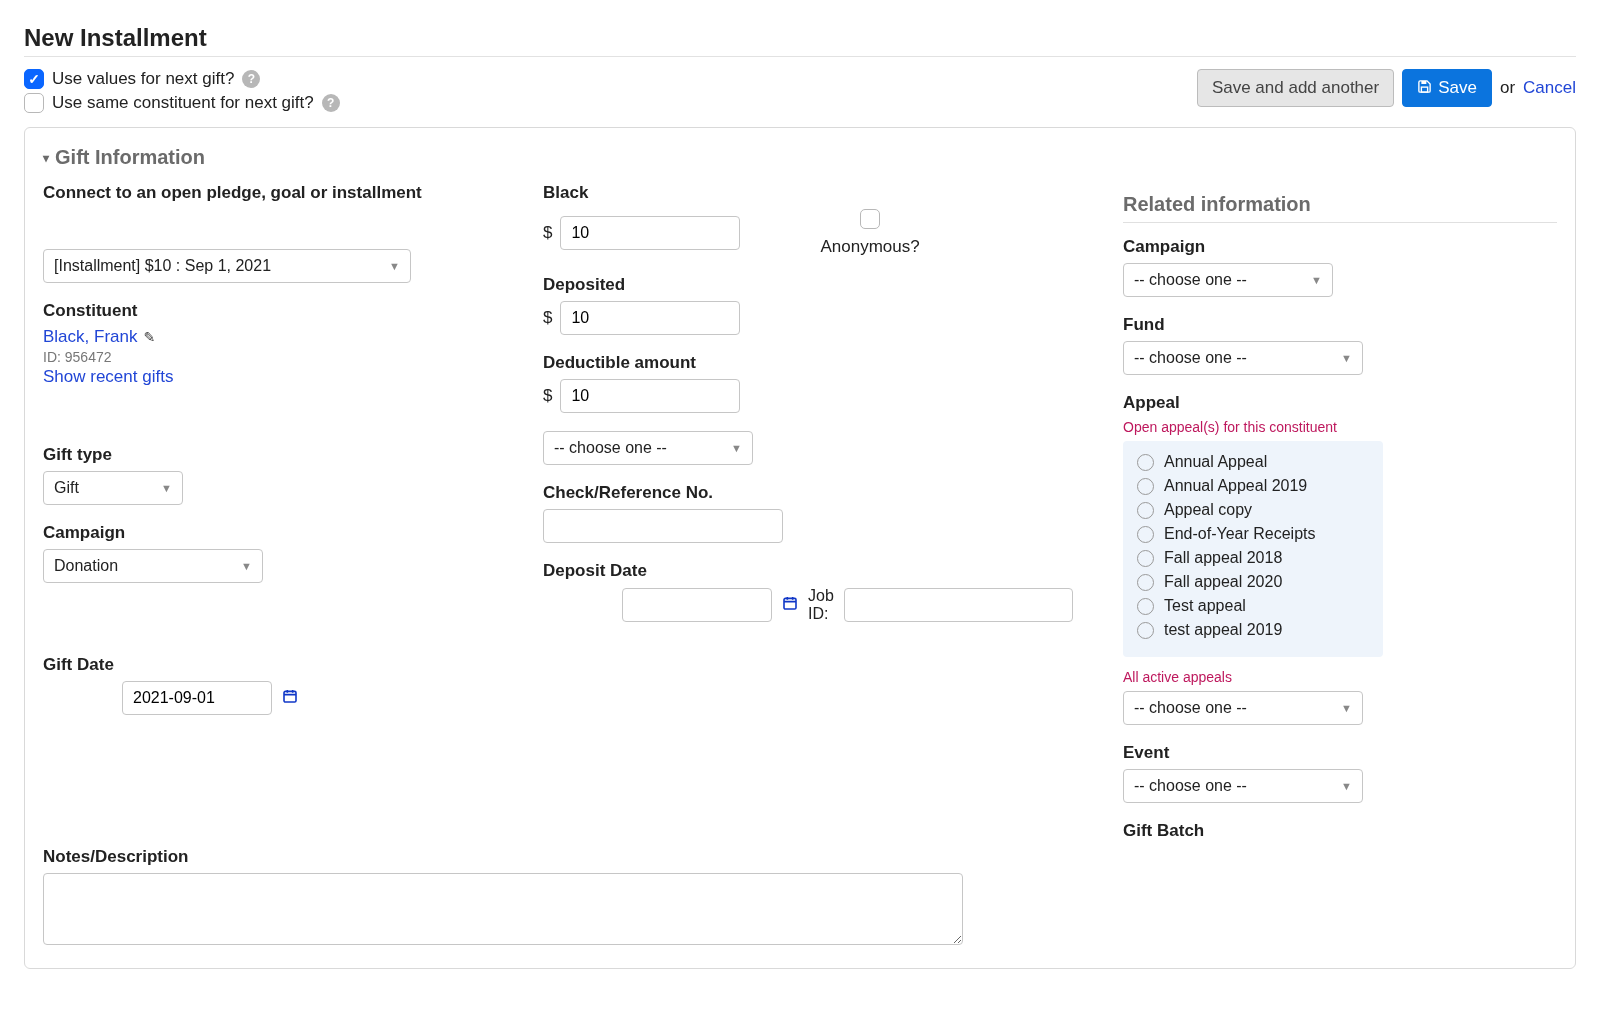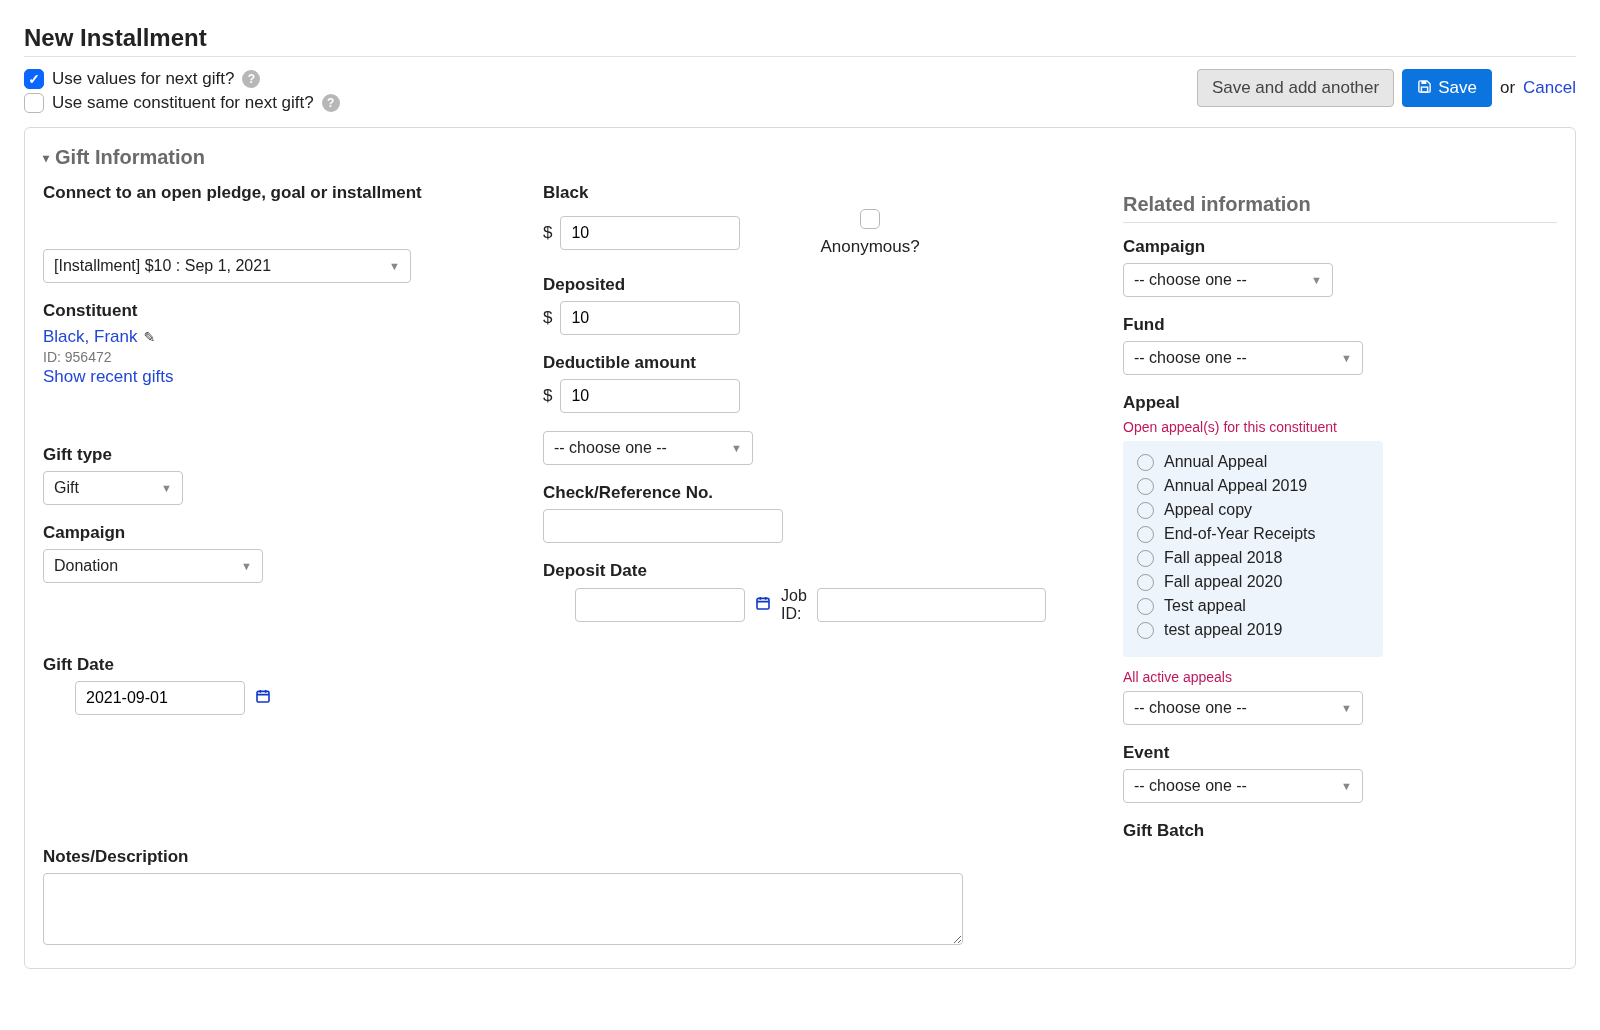--- a/index.html
+++ b/index.html
@@ -88,21 +88,21 @@
   .select-wide { width: 368px; margin-top: 40px; }
   .select-med { width: 220px; }
   .select-right { width: 210px; }
   .caret { color: #888; font-size: 11px; }
   .constituent-name { display: inline-flex; align-items: center; gap: 6px; margin-bottom: 2px; }
   .edit-icon { font-size: 14px; color: #333; }
   .subtext { color: #777; font-size: 14px; margin-bottom: 2px; }
   .money-row { display: flex; align-items: center; gap: 8px; }
   .money-sym { font-size: 17px; }
   .input-num { width: 180px; }
-  .input-med { width: 170px; }
+  .input-med { width: 150px; margin-left: 47px; }
   .input-ref { width: 240px; }
   .input-job { width: 230px; }
   .inline-row { display: flex; align-items: center; gap: 10px; padding-left: 32px; }
   .anon-row { display: flex; align-items: center; gap: 8px; margin-left: 40px; flex-direction: column; }
   .textarea {
     width: 920px; max-width: 920px; height: 72px;
     border: 1px solid #c6c6c6; border-radius: 4px;
     padding: 8px; font-family: inherit; font-size: 15px; resize: both;
   }
   .right-title {

